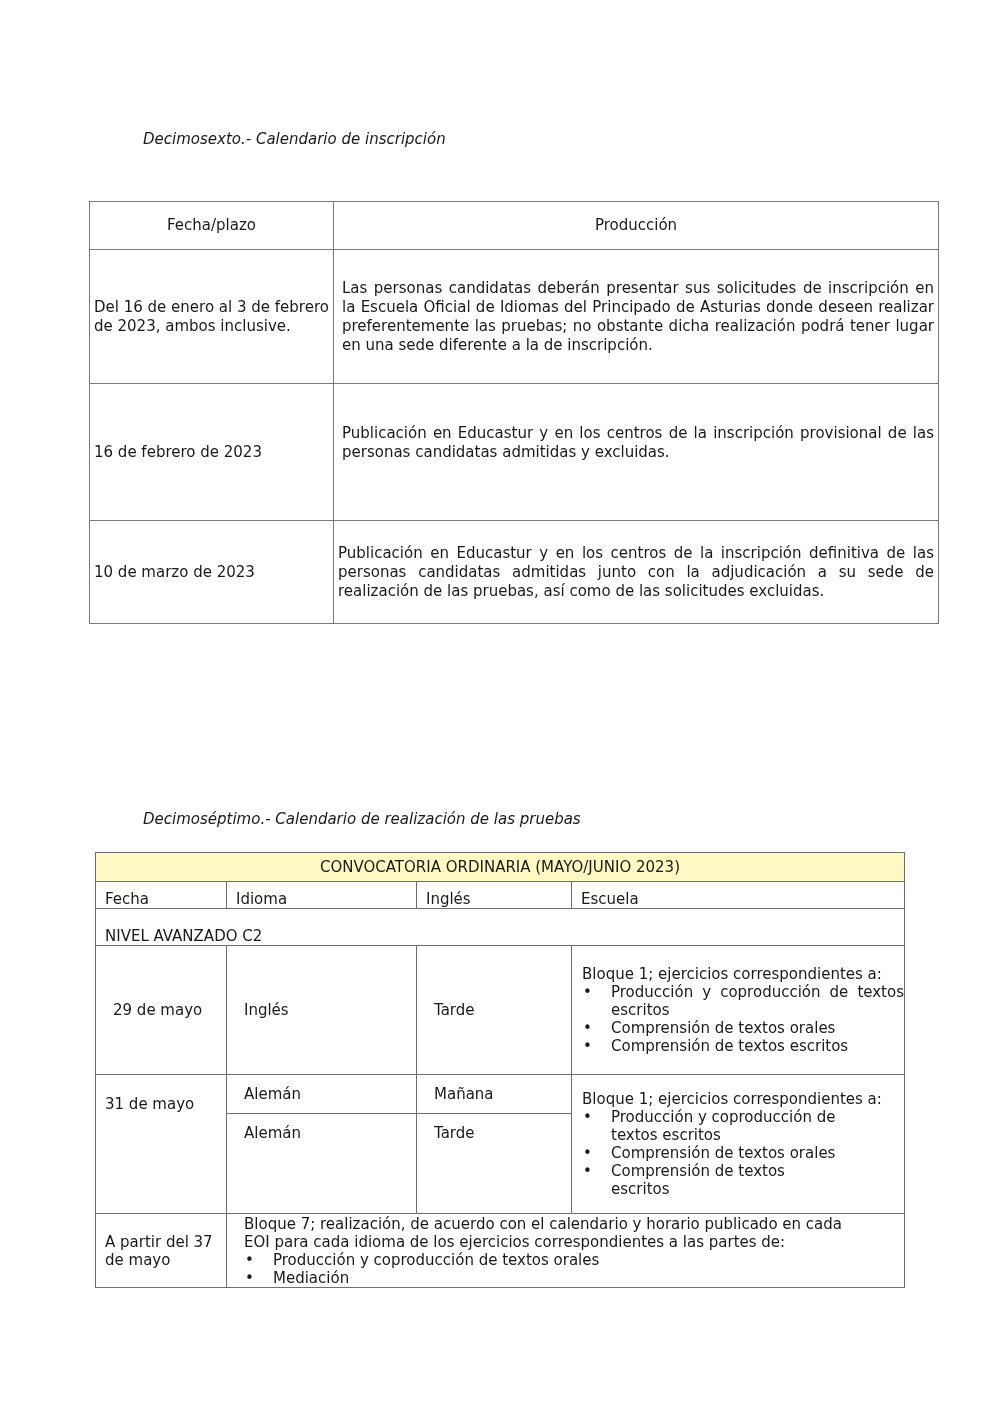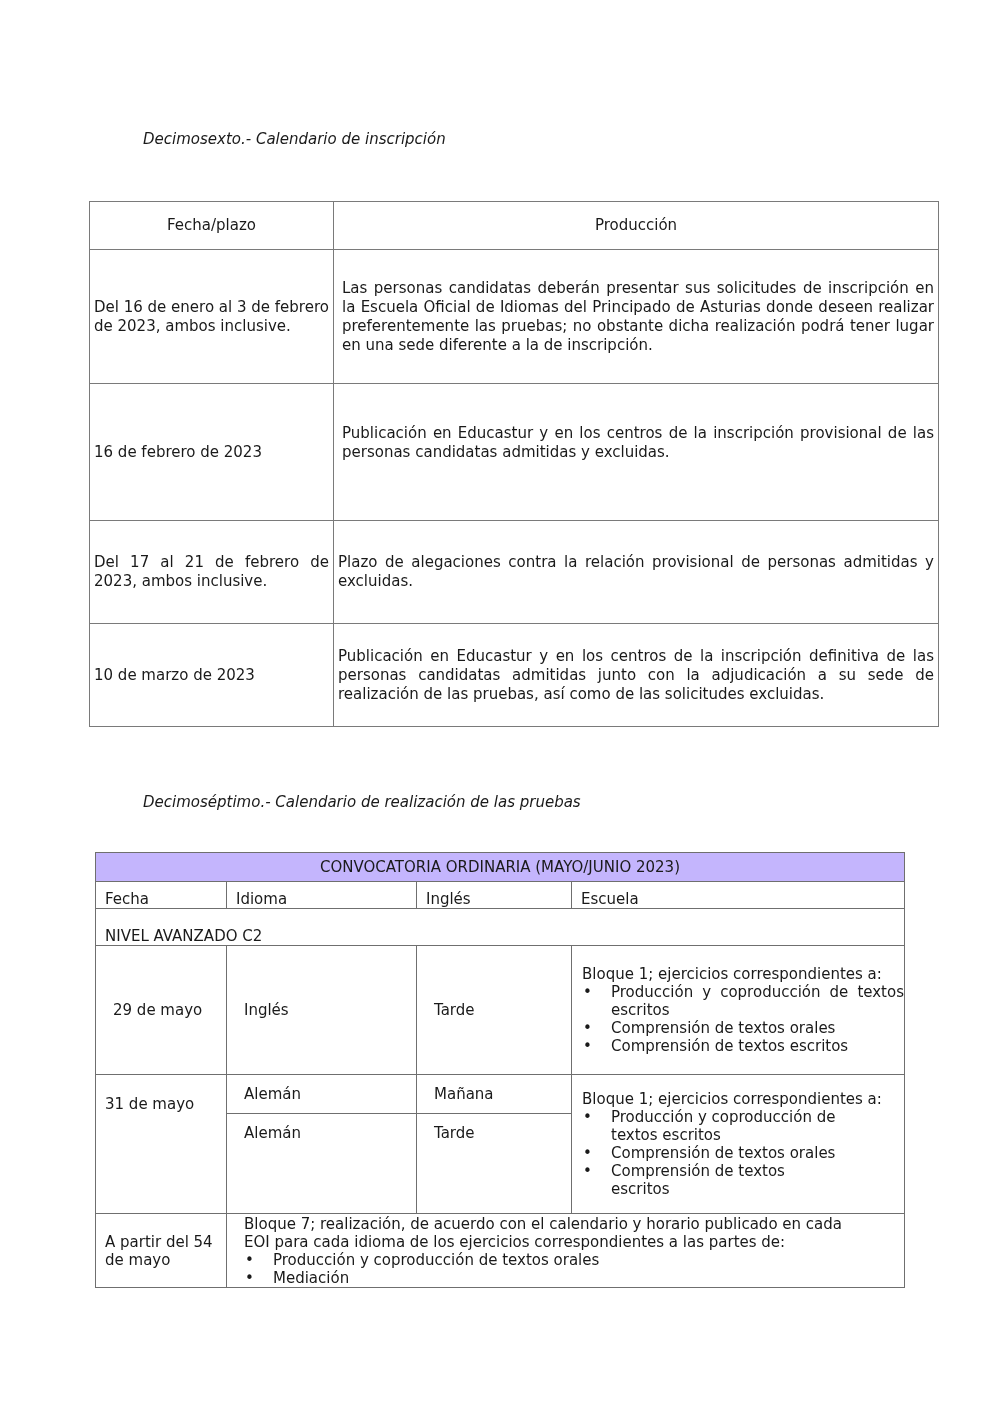--- a/index.html
+++ b/index.html
@@ -2,21 +2,21 @@
 <html><head>
 <meta charset="utf-8">
 <style>
   html, body { margin: 0; padding: 0; background: #ffffff; }
   body {
     width: 1000px; height: 1414px; position: relative; overflow: hidden;
     font-family: "DejaVu Sans", sans-serif; font-size: 15px; color: #1a1a1a;
   }
   .heading { position: absolute; left: 143px; font-size: 15px; font-style: italic; }
   #h1 { top: 130px; }
-  #h2 { top: 793px; }
+  #h2 { top: 810px; }
 
   
   #t1 {
     position: absolute; left: 89px; top: 201px; width: 850px;
     border-collapse: collapse; table-layout: fixed;
   }
   #t1 td { border: 1px solid #7a7a7a; vertical-align: middle; padding: 0 4px; line-height: 19px; font-size: 15px; margin-left: 14px; }
   #t1 col.c1 { width: 244px; }
   #t1 tr.hdr td { height: 47px; text-align: center; }
   #t1 .just { text-align: justify; text-align-last: left; }
@@ -29,21 +29,21 @@
 
   
   #t2 {
     position: absolute; left: 95px; top: 852px; width: 810px;
     border-collapse: collapse; table-layout: fixed;
   }
   #t2 td { border: 1px solid #6f6f6f; padding: 0 9px; line-height: 18px; font-size: 15px; vertical-align: middle; }
   #t2 col.c1 { width: 131px; }
   #t2 col.c2 { width: 190px; }
   #t2 col.c3 { width: 155px; }
-  #t2 tr.conv td { background: #c4b5fd; text-align: center; height: 28px; }
+  #t2 tr.conv td { background: #fef9c3; text-align: center; height: 28px; }
   #t2 tr.cols td { height: 26px; vertical-align: bottom; }
   #t2 tr.nivel td { text-align: left; height: 36px; vertical-align: bottom; }
   #t2 tr.r29 td { height: 128px; }
   #t2 tr.r31a td { height: 38px; }
   #t2 tr.r31b td { height: 89px; vertical-align: top; padding-top: 10px; }
   #t2 tr.rlast td { height: 73px; }
   #t2 td.center-ish { padding-left: 17px; }
   #t2 td.bloque { padding-left: 10px; padding-right: 0; }
   ul.bul { margin: 0; padding: 0; list-style: none; }
   ul.bul li { position: relative; padding-left: 29px; }
@@ -65,24 +65,20 @@
     <td>Fecha/plazo</td>
     <td>Producción</td>
   </tr>
   <tr class="r1">
     <td>Del 16 de enero al 3 de febrero de 2023, ambos inclusive.</td>
     <td class="act just">Las personas candidatas deberán presentar sus solicitudes de inscripción en la Escuela Oficial de Idiomas del Principado de Asturias donde deseen realizar preferentemente las pruebas; no obstante dicha realización podrá tener lugar en una sede diferente a la de inscripción.</td>
   </tr>
   <tr class="r2">
     <td>16 de febrero de 2023</td>
     <td class="act just">Publicación en Educastur y en los centros de la inscripción provisional de las personas candidatas admitidas y excluidas.</td>
-  </tr>
-  <tr class="r3">
-    <td class="just">Del 17 al 21 de febrero de 2023, ambos inclusive.</td>
-    <td class="just">Plazo de alegaciones contra la relación provisional de personas admitidas y excluidas.</td>
   </tr>
   <tr class="r4">
     <td>10 de marzo de 2023</td>
     <td class="just">Publicación en Educastur y en los centros de la inscripción definitiva de las personas candidatas admitidas junto con la adjudicación a su sede de realización de las pruebas, así como de las solicitudes excluidas.</td>
   </tr>
 </tbody>
   </table>
 
 <div class="heading" id="h2">Decimoséptimo.- Calendario de realización de las pruebas</div>
 
@@ -130,21 +126,21 @@
         <li>Comprensión de textos orales</li>
         <li>Comprensión de textos escritos</li>
       </ul>
     </td>
   </tr>
   <tr class="r31b">
     <td class="center-ish">Alemán</td>
     <td class="center-ish">Tarde</td>
   </tr>
   <tr class="rlast">
-    <td>A partir del 54 de mayo</td>
+    <td>A partir del 37 de mayo</td>
     <td colspan="3" class="center-ish" style="padding-right:40px;">
       <div>Bloque 7; realización, de acuerdo con el calendario y horario publicado en cada EOI para cada idioma de los ejercicios correspondientes a las partes de:</div>
       <ul class="bul">
         <li>Producción y coproducción de textos orales</li>
         <li>Mediación</li>
       </ul>
     </td>
   </tr>
 </tbody>
   </table>

